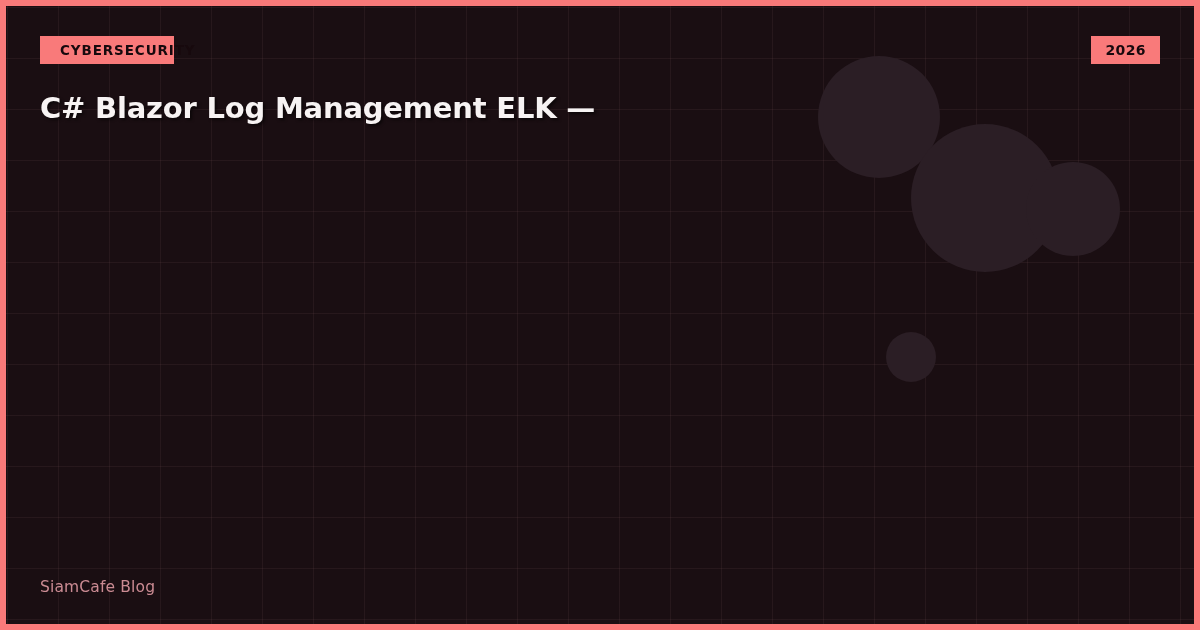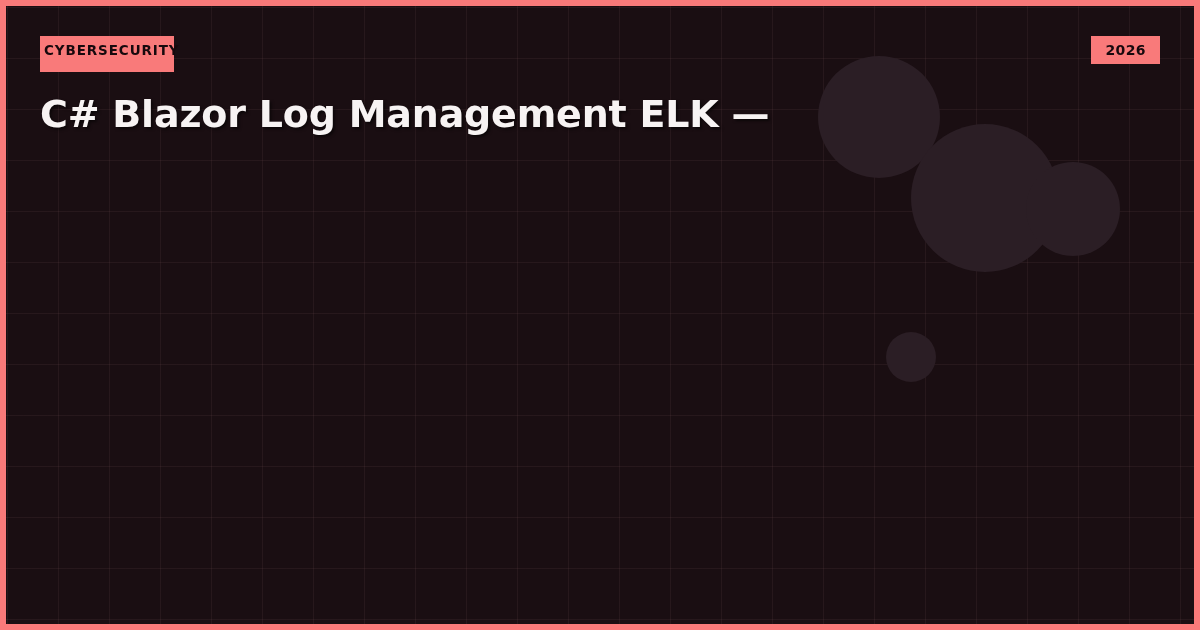--- a/index.html
+++ b/index.html
@@ -67,41 +67,41 @@
   .badge {
     background: #f97a7a;
     color: #17090d;
     font-weight: bold;
     letter-spacing: 0.9px;
     white-space: nowrap;
   }
 
   #category-badge {
     width: 134px;
-    height: 36px;
+    height: 28px;
     line-height: 28px;
-    padding-left: 4px;
+    padding-left: 20px;
     font-size: 13.5px;
     overflow: visible;
     box-sizing: border-box;
   }
 
   #year-badge {
     height: 28px;
     line-height: 28px;
     padding: 0 14px;
     font-size: 14px;
     letter-spacing: 0.4px;
   }
 
   #title {
     margin: 0;
     margin-top: 24px;
     color: #f7f3f3;
-    font-size: 38px;
+    font-size: 29px;
     font-weight: bold;
     line-height: 1.28;
     letter-spacing: -0.2px;
     max-width: 800px;
     text-shadow: 2px 2px 3px rgba(0,0,0,0.55);
   }
   #title .tline { display: block; white-space: nowrap; }
   #title .tofu { letter-spacing: 0.6px; }
 
   #spacer { flex: 1 1 auto; }
@@ -133,15 +133,16 @@
       <div class="badge" id="category-badge">CYBERSECURITY</div>
       <div class="badge" id="year-badge">2026</div>
     </div>
 
     <h1 id="title">
       <span class="tline">C# Blazor Log Management ELK —</span>
     </h1>
 
     <div id="spacer"></div>
 
+    <div id="footer">SiamCafe Blog</div>
 
   </div>
 </div>
 
 </body></html>

